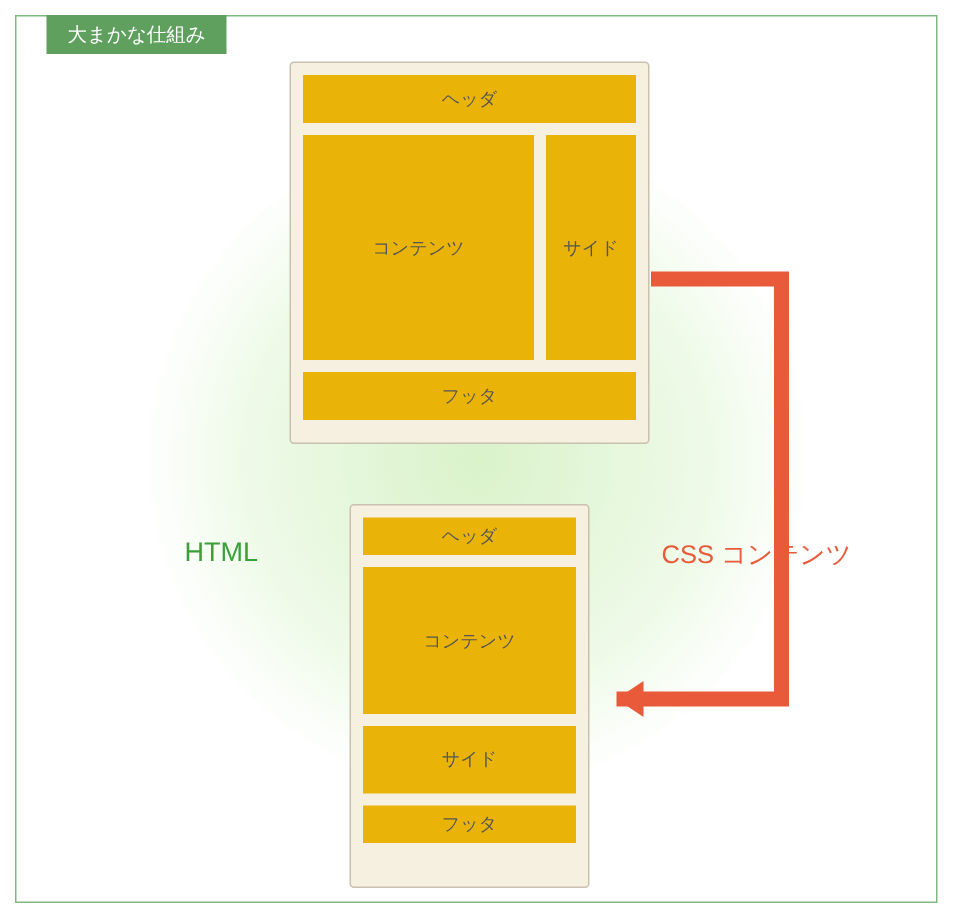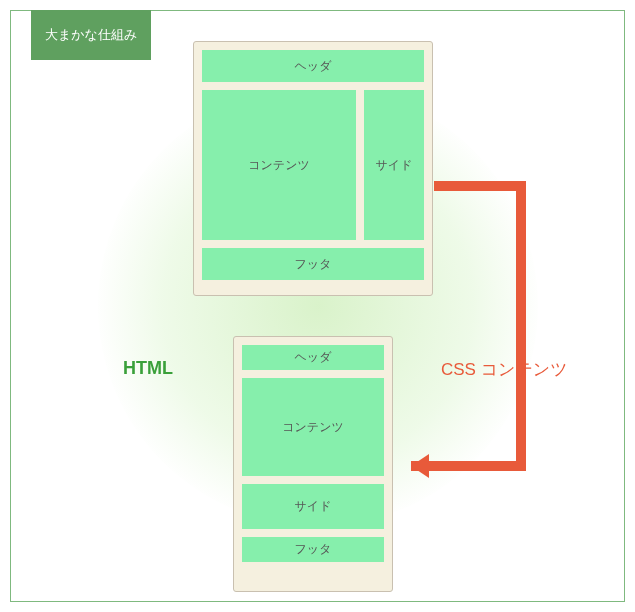--- a/index.html
+++ b/index.html
@@ -30,30 +30,30 @@
     background: radial-gradient(circle, rgba(180, 230, 150, 0.5) 0%, rgba(200, 240, 180, 0.3) 50%, rgba(255,255,255,0) 72%);
     z-index: 0;
   }
   .tab-label {
     position: absolute;
     left: 20px;
     top: -1px;
     background: #5fa05f;
     color: #fff;
     font-size: 13px;
-    padding: 16px 14px;
+    padding: 4px 14px;
     z-index: 5;
   }
   .caption-html {
     position: absolute;
     left: 112px;
     top: 347px;
     color: #3aa03a;
     font-size: 18px;
-    font-weight: bold;
+    font-weight: normal;
     z-index: 3;
   }
   .caption-css {
     position: absolute;
     left: 430px;
     top: 347px;
     color: #e85a3a;
     font-size: 17px;
     z-index: 3;
   }
@@ -72,21 +72,21 @@
     width: 240px;
     height: 255px;
   }
   .wf-bottom {
     left: 222px;
     top: 325px;
     width: 160px;
     height: 256px;
   }
   .block {
-    background: #86efac;
+    background: #eab308;
     display: flex;
     align-items: center;
     justify-content: center;
     font-size: 12px;
     color: #555;
   }
   
   .wf-top .header { height: 32px; margin-bottom: 8px; }
   .wf-top .mid { display: flex; gap: 8px; height: 150px; margin-bottom: 8px; }
   .wf-top .content { flex: 1; }

